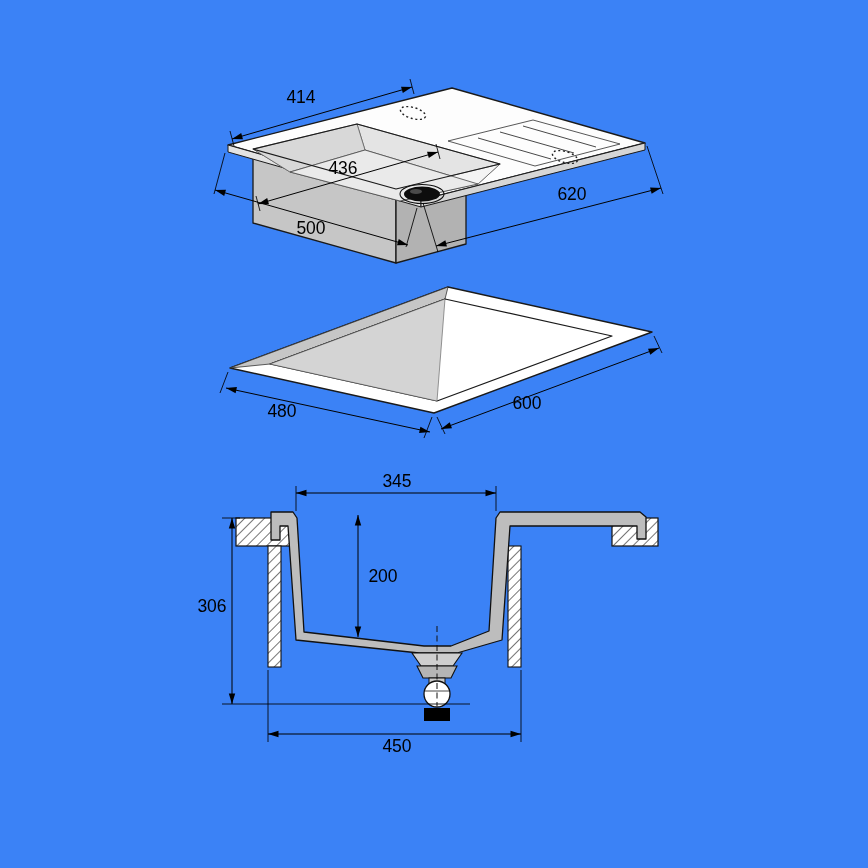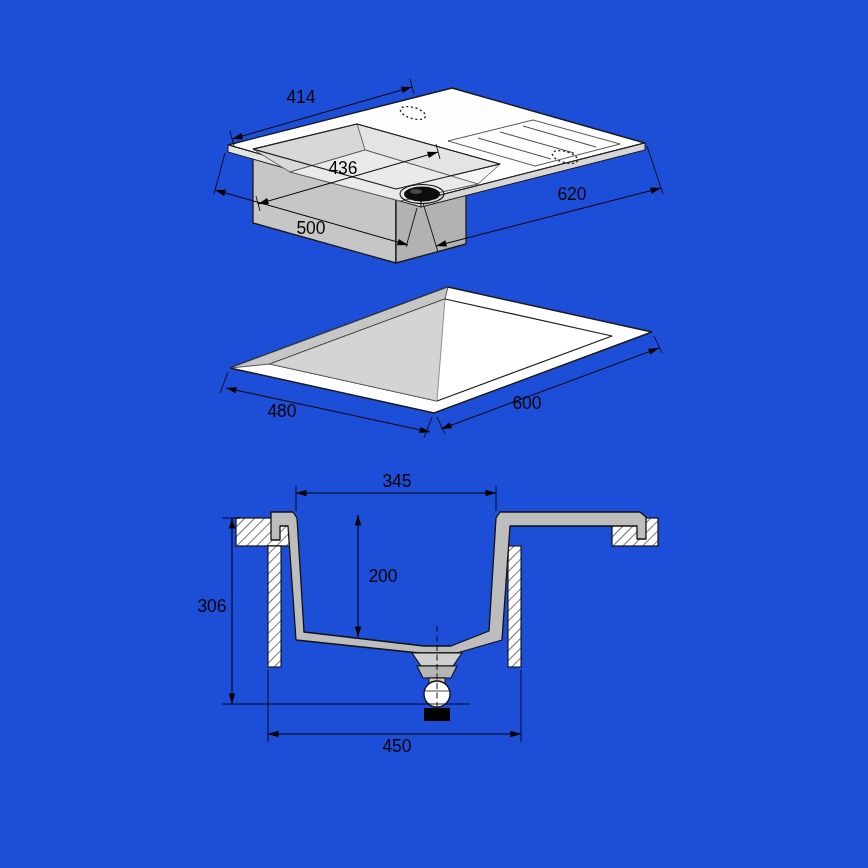--- a/index.html
+++ b/index.html
@@ -1,17 +1,17 @@
 <!DOCTYPE html>
 <html><head>
 <meta charset="utf-8">
 <style>
   html,body { margin:0; padding:0; background:#ffffff; }
   .stage {
-    width:868px; height:868px; background:#1d4ed8; position:relative; overflow:hidden;
+    width:868px; height:868px; background:#3b82f6; position:relative; overflow:hidden;
     font-family:"Liberation Sans", sans-serif;
   }
   svg text {
     font-family:"Liberation Sans", sans-serif;
     font-size:17.5px;
     fill:#000000;
     text-anchor:middle;
   }
   .dim  { stroke:#000; stroke-width:1; fill:none; }
   .ext  { stroke:#000; stroke-width:0.85; fill:none; }

